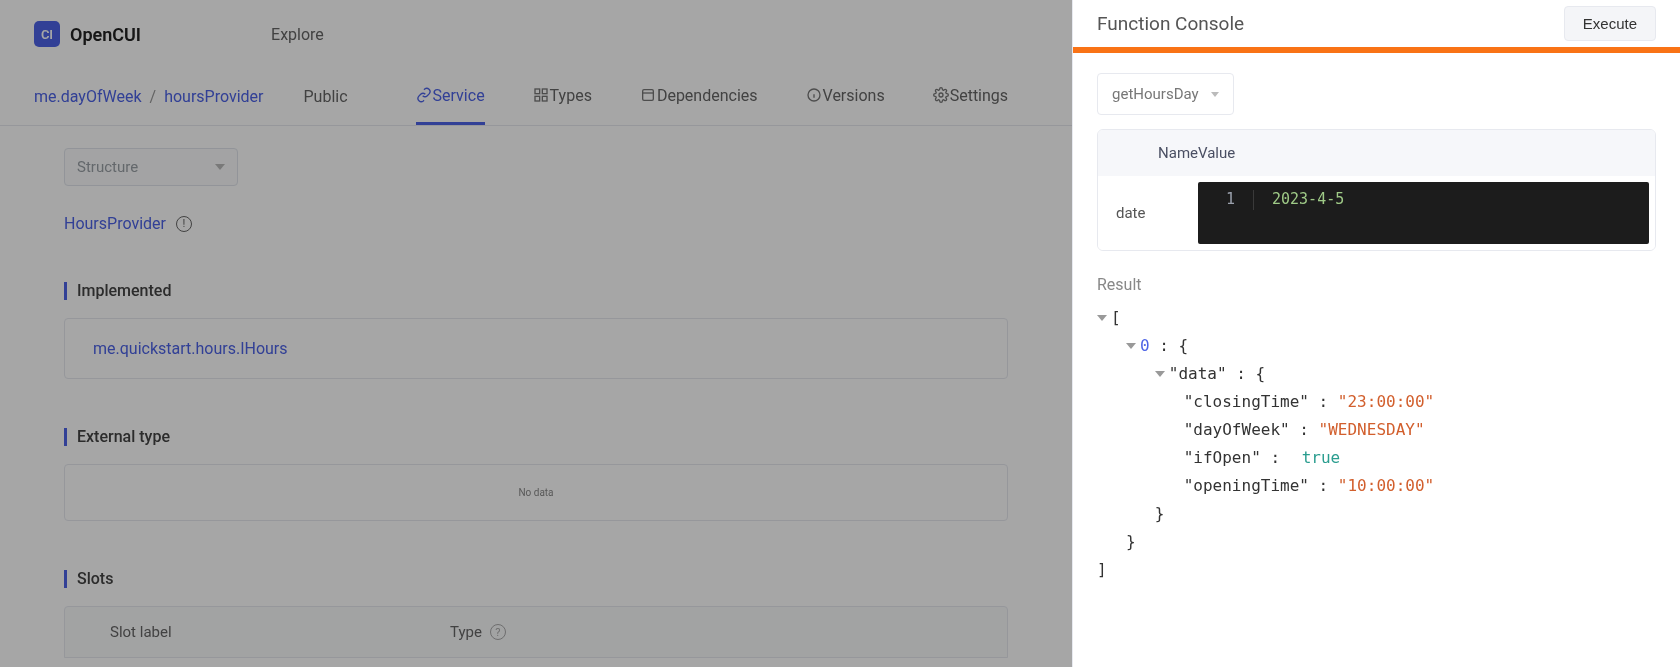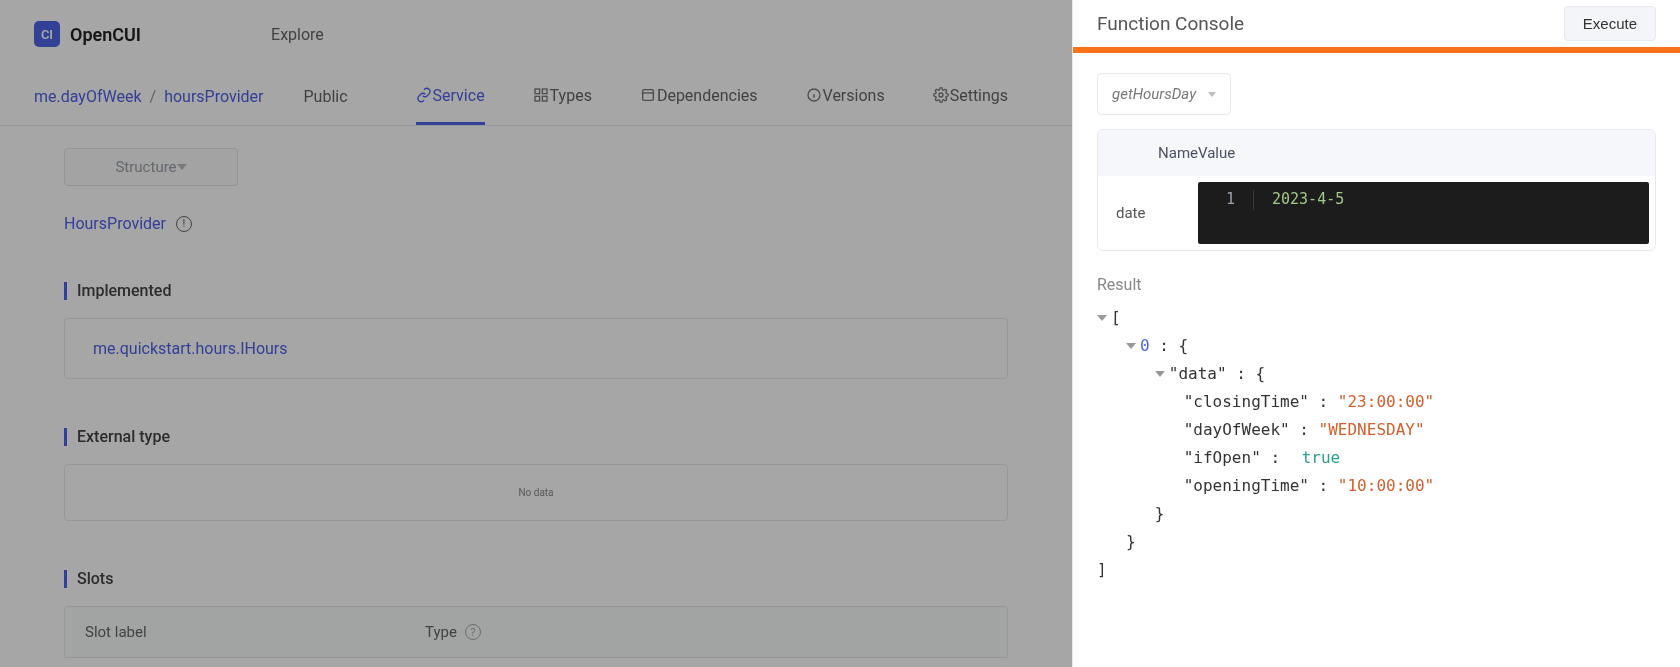--- a/index.html
+++ b/index.html
@@ -70,21 +70,21 @@
 .nav-tab.active { color: #4d63e6; border-bottom-color: #4d63e6; }
 .nav-tab .ic { width: 16px; height: 16px; display:inline-flex; align-items:center; justify-content:center; }
 .nav-tab .ic svg { width:16px; height:16px; }
 
 
 .content { padding: 22px 64px 0 64px; }
 .structure-select {
   width: 174px; height: 38px;
   border: 1px solid #e1e4eb; border-radius: 4px;
   background: #fafbfc;
-  display: flex; align-items: center; justify-content: center;
+  display: flex; align-items: center; justify-content: space-between;
   padding: 0 12px; color: #9aa0a6; font-size: 15px;
 }
 .chev-down { width:0;height:0;border-left:5px solid transparent;border-right:5px solid transparent;border-top:6px solid #bbb; }
 
 .title-row { margin-top: 28px; display: flex; align-items: center; gap: 10px; }
 .title-row .link-txt { color: #4d63e6; font-size: 16px; }
 .info-ic {
   width: 16px; height: 16px; border-radius: 50%;
   border: 1.5px solid #666; display:inline-flex; align-items:center; justify-content:center;
   font-size: 11px; color:#666;
@@ -109,21 +109,21 @@
   border: 1px solid #e7e9ef; border-radius: 4px;
   padding: 22px; text-align: center; color: #888; font-size: 10px;
 }
 
 .slots-header {
   margin-top: 18px;
   border: 1px solid #e7e9ef; border-radius: 4px 4px 0 0;
   background: #f9fafb;
   display: flex; padding: 16px 20px; color: #666; font-size: 15px;
 }
-.slots-header .col1 { width: 340px; }
+.slots-header .col1 { width: 340px; margin-left: 25px; }
 .slots-header .col2 { display:flex; align-items:center; gap:8px; }
 .help-circ {
   width: 16px; height: 16px; border-radius: 50%;
   border: 1.4px solid #aaa; display:inline-flex; align-items:center; justify-content:center;
   font-size: 11px; color:#aaa;
 }
 
 
 .panel {
   position: absolute;
@@ -142,21 +142,21 @@
 .exec-btn {
   background: #f4f5f8; border: 1px solid #e7e9ef;
   color: #333; font-size: 15px;
   padding: 8px 18px; border-radius: 4px; cursor: pointer;
 }
 
 .panel-body { padding: 20px 24px; }
 .fn-select {
   height: 42px; border: 1px solid #e7e9ef; border-radius: 4px;
   display: inline-flex; align-items: center; gap: 12px;
-  padding: 0 14px; color: #777; font-size: 15px; font-style: italic;
+  padding: 0 14px; color: #777; font-size: 15px;
 }
 .chev-sm { width:0;height:0;border-left:4px solid transparent;border-right:4px solid transparent;border-top:5px solid #bbb; }
 
 .params-table {
   margin-top: 14px;
   border: 1px solid #e7e9ef; border-radius: 6px;
   overflow: hidden;
 }
 .params-head {
   background: #f6f7fa;

